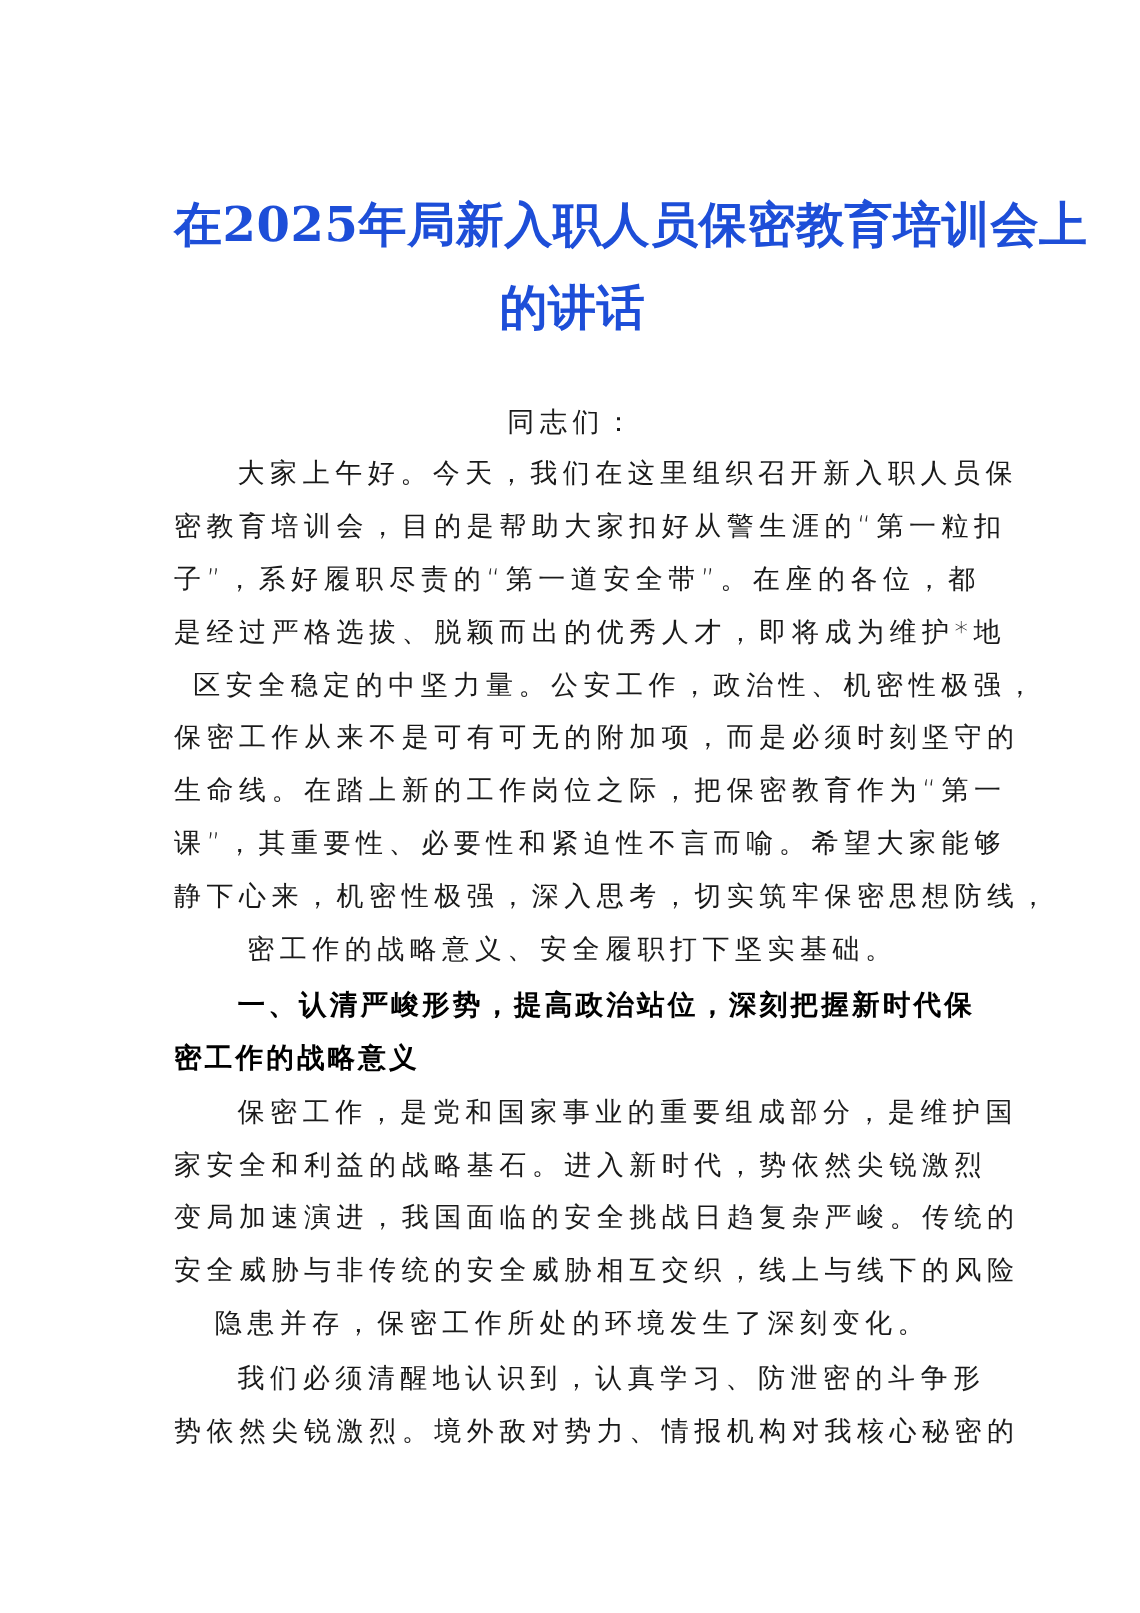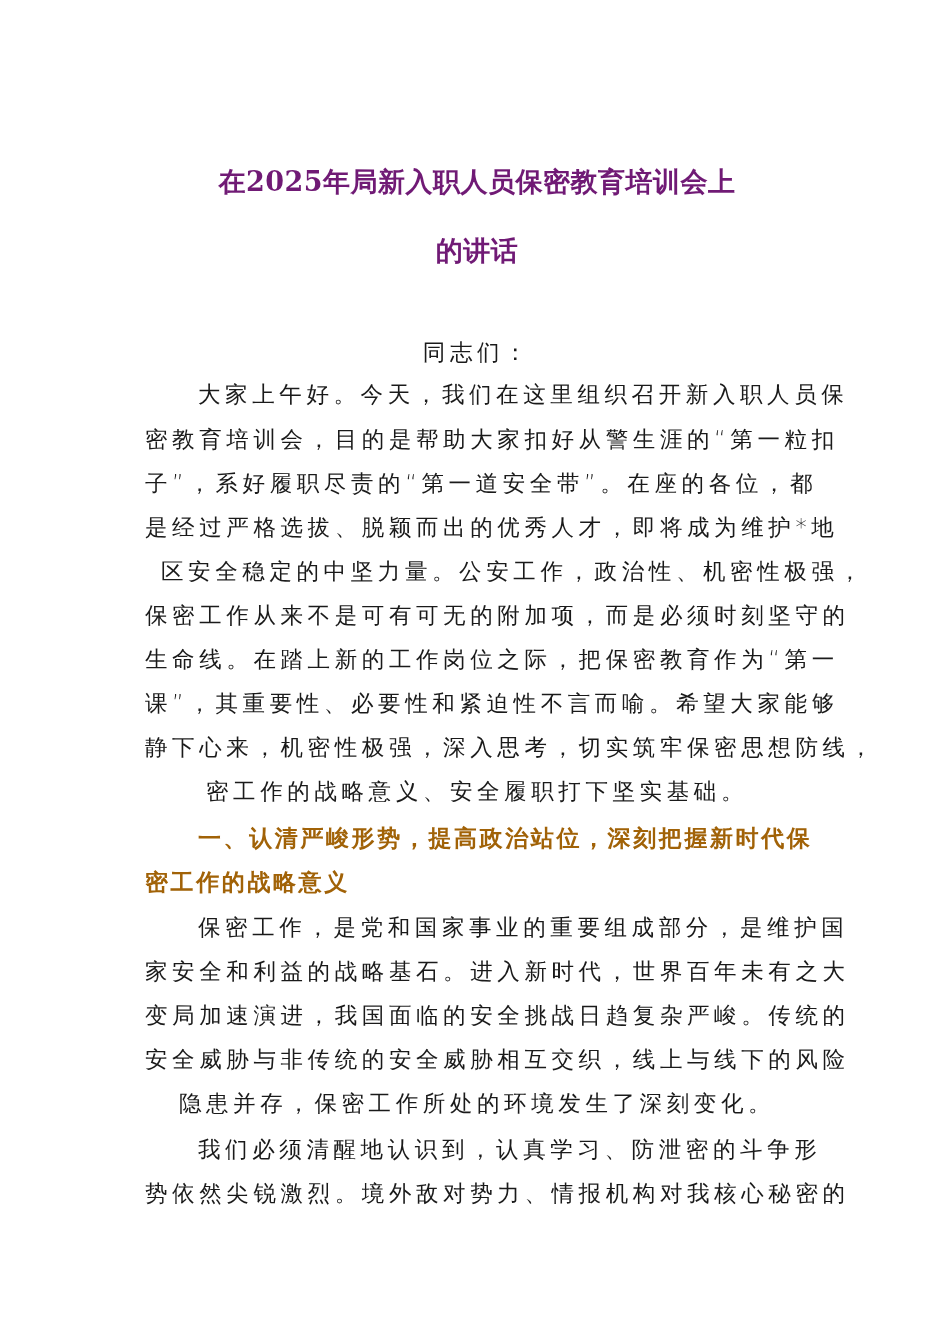--- a/index.html
+++ b/index.html
@@ -21,25 +21,25 @@
     top: 0;
     width: 664px;
   }
   .title {
     position: absolute;
     left: 0;
     width: 664px;
     text-align: center;
     font-family: "DejaVu Serif", "Liberation Serif", serif;
     font-weight: bold;
-    font-size: 27px;
+    font-size: 40px;
     line-height: 1;
     letter-spacing: 0.5px;
     white-space: nowrap;
-    color: #701a75;
+    color: #1d4ed8;
   }
   .title-1 { top: 168px; }
   .title-2 { top: 237px; }
   .line {
     position: absolute;
     left: 0;
     width: 664px;
     font-size: 22.5px;
     line-height: 1;
     white-space: nowrap;
@@ -51,21 +51,21 @@
   .line.indent { padding-left: 53px; box-sizing: border-box; }
   .heading-line {
     position: absolute;
     left: 0;
     width: 664px;
     font-size: 23px;
     line-height: 1;
     font-weight: bold;
     white-space: nowrap;
     letter-spacing: 2.6px;
-    color: #a16207;
+    color: #000000;
   }
   .heading-line.indent { padding-left: 53px; box-sizing: border-box; }
 </style>
 </head>
 <body>
 
 <div class="page">
 
   <div class="title title-1">在2025年局新入职人员保密教育培训会上</div>
   <div class="title title-2">的讲话</div>
@@ -85,21 +85,21 @@
     <div class="line" style="top:780px;">密工作的战略意义、安全履职打下坚实基础。</div>
   </div>
 
   <div>
     <div class="heading-line indent" style="top:827px;">一、认清严峻形势，提高政治站位，深刻把握新时代保</div>
     <div class="heading-line" style="top:871px;">密工作的战略意义</div>
   </div>
 
   <div>
     <div class="line indent" style="top:916px;">保密工作，是党和国家事业的重要组成部分，是维护国</div>
-    <div class="line" style="top:960px;">家安全和利益的战略基石。进入新时代，世界百年未有之大</div>
+    <div class="line" style="top:960px;">家安全和利益的战略基石。进入新时代，势依然尖锐激烈</div>
     <div class="line" style="top:1004px;">变局加速演进，我国面临的安全挑战日趋复杂严峻。传统的</div>
     <div class="line" style="top:1048px;">安全威胁与非传统的安全威胁相互交织，线上与线下的风险</div>
     <div class="line" style="top:1092px;">隐患并存，保密工作所处的环境发生了深刻变化。</div>
   </div>
 
   <div>
     <div class="line indent" style="top:1138px;">我们必须清醒地认识到，认真学习、防泄密的斗争形</div>
     <div class="line" style="top:1182px;">势依然尖锐激烈。境外敌对势力、情报机构对我核心秘密的</div>
   </div>
 

